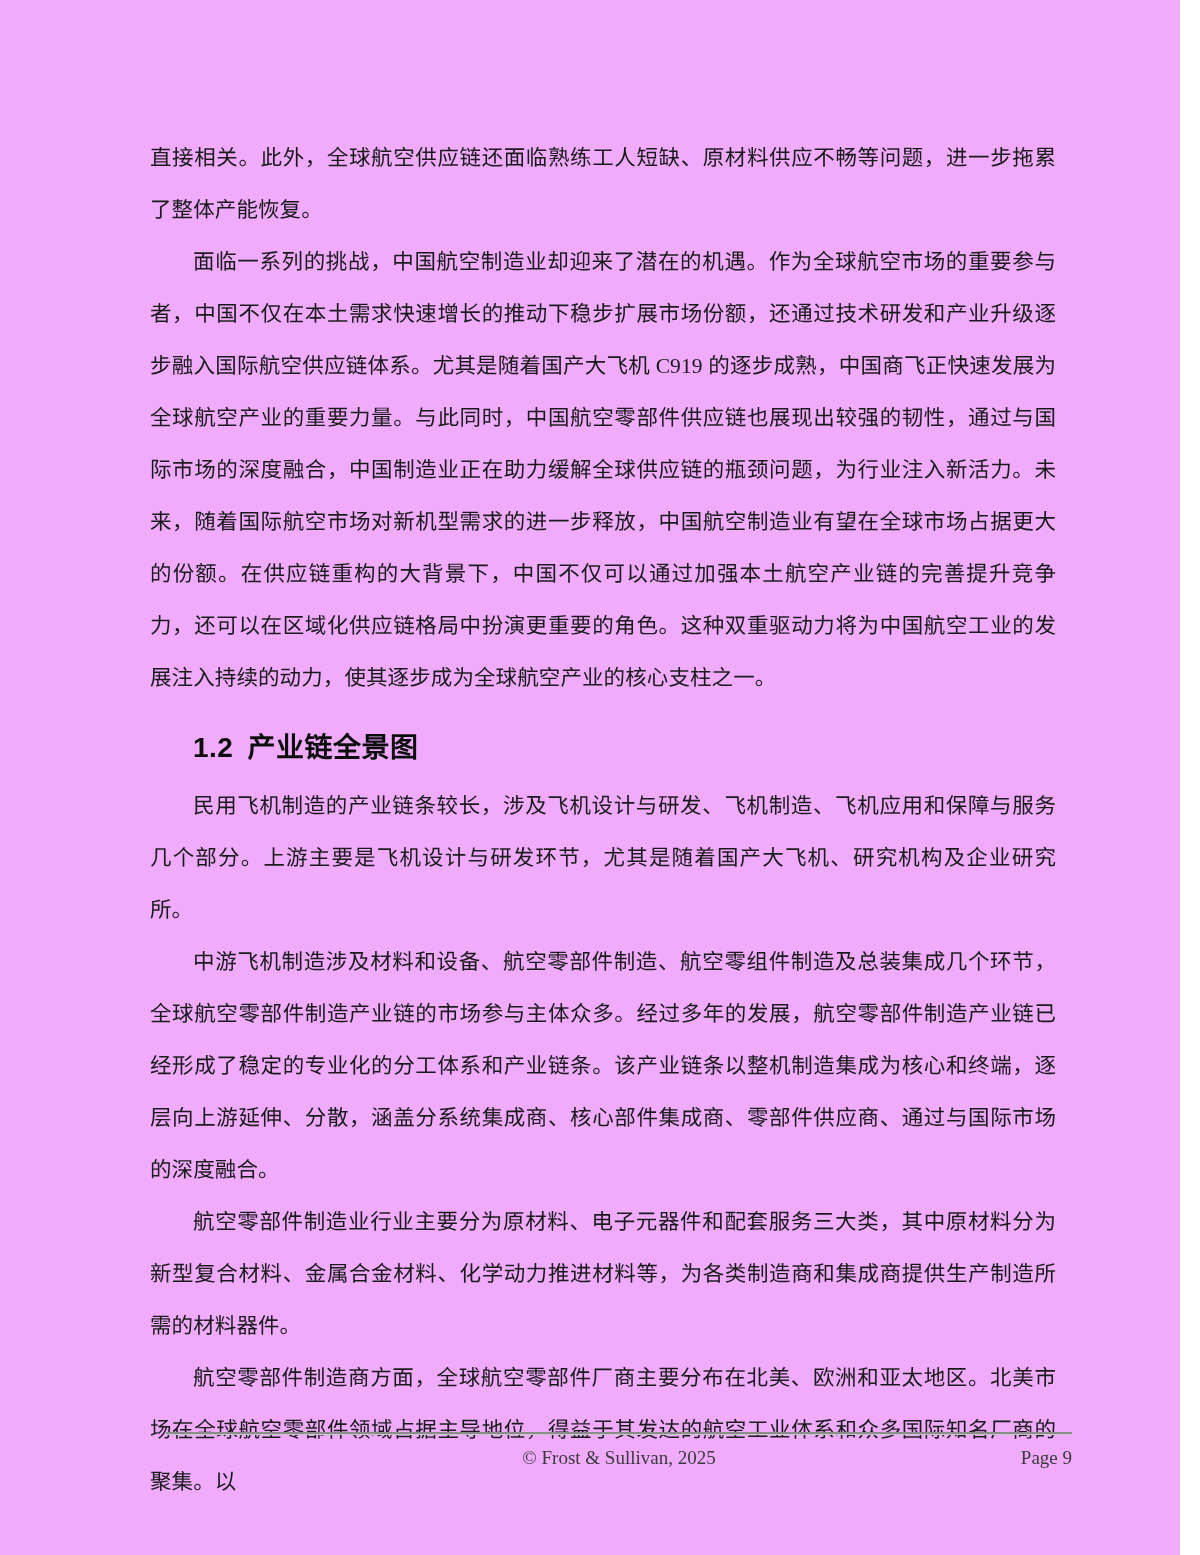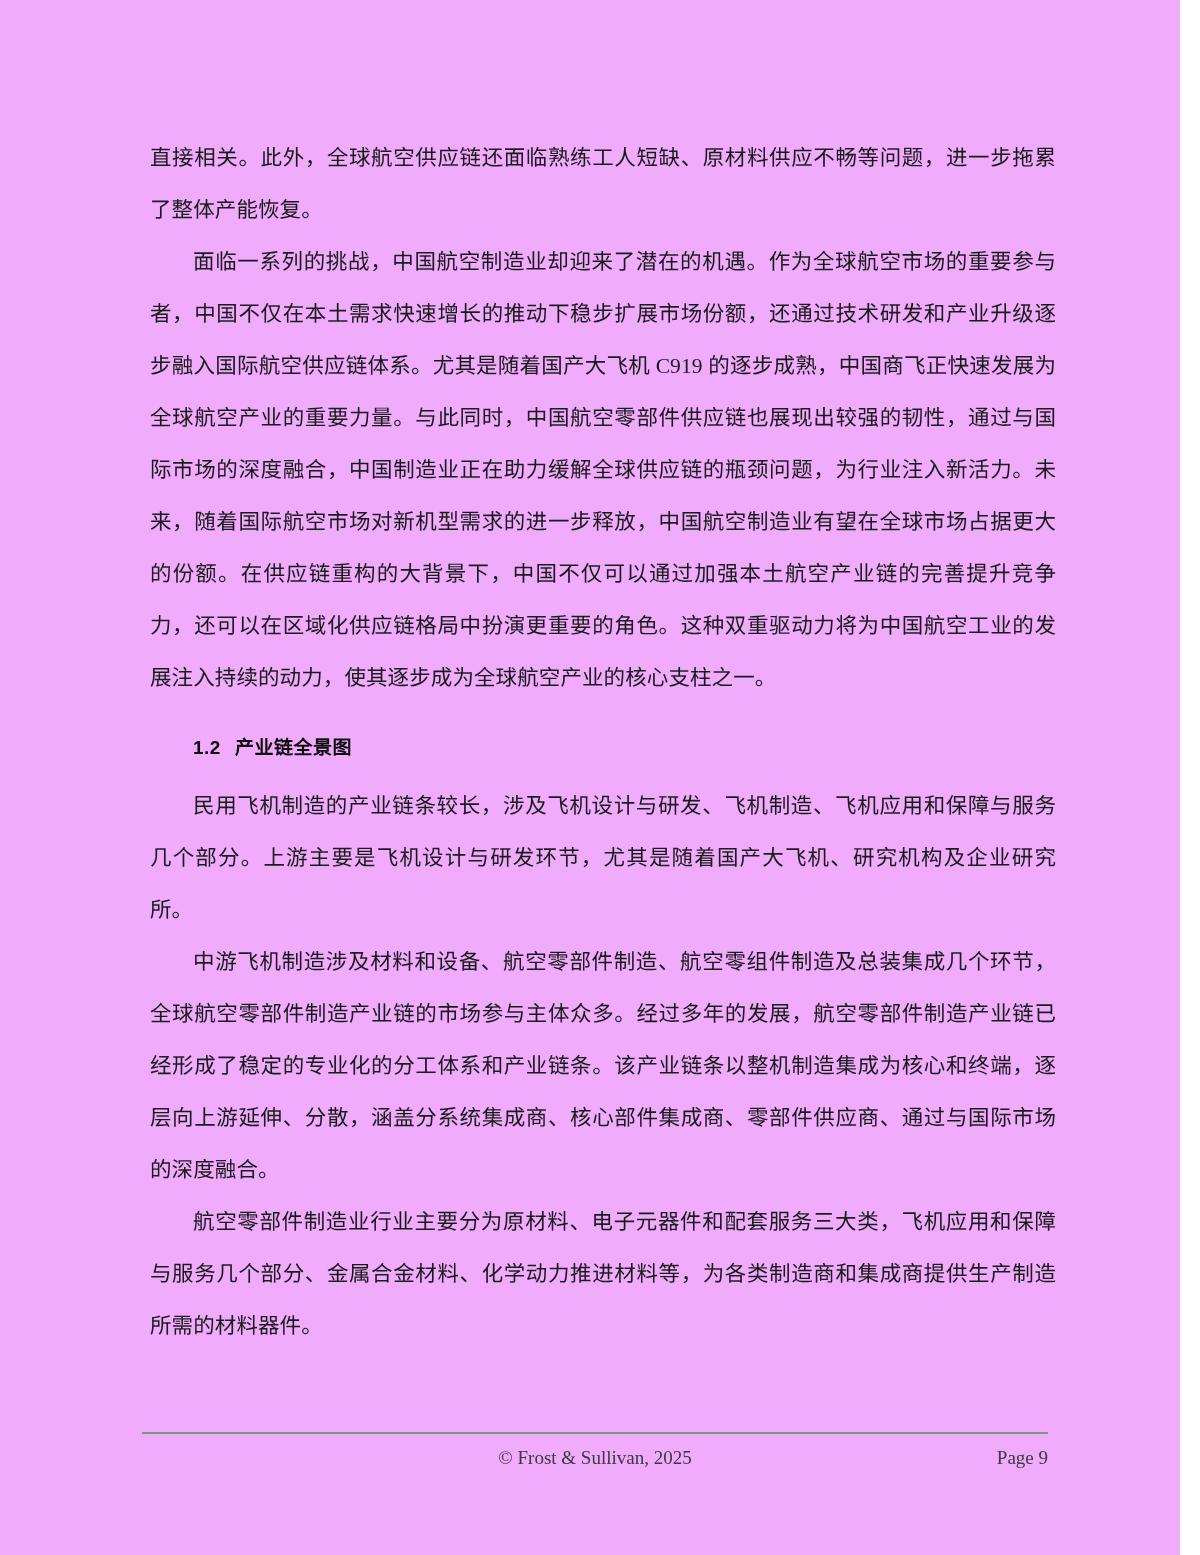--- a/index.html
+++ b/index.html
@@ -47,35 +47,35 @@
 
   .para + .para {
     margin-top: 0px;
   }
 
   
   .section-heading {
     margin: 18px 0 6px 0;
     padding-left: 43px;
     font-family: "Liberation Sans", "DejaVu Sans", sans-serif;
-    font-size: 19px;
+    font-size: 28px;
     font-weight: bold;
     line-height: 52px;
     color: #0d0d0d;
     letter-spacing: 0.5px;
   }
 
   .section-heading .num {
     margin-right: 14px;
   }
 
   
   .footer {
     position: absolute;
-    left: 142px;
+    left: 166px;
     top: 1432px;
     width: 906px;
   }
 
   .footer-rule {
     width: 100%;
     height: 0;
     border: none;
     border-top: 2px solid #8c8c8c;
     border-bottom: 1px solid #c8c8c8;
@@ -117,22 +117,23 @@
     <p class="para indent">面临一系列的挑战，中国航空制造业却迎来了潜在的机遇。作为全球航空市场的重要参与者，中国不仅在本土需求快速增长的推动下稳步扩展市场份额，还通过技术研发和产业升级逐步融入国际航空供应链体系。尤其是随着国产大飞机 C919 的逐步成熟，中国商飞正快速发展为全球航空产业的重要力量。与此同时，中国航空零部件供应链也展现出较强的韧性，通过与国际市场的深度融合，中国制造业正在助力缓解全球供应链的瓶颈问题，为行业注入新活力。未来，随着国际航空市场对新机型需求的进一步释放，中国航空制造业有望在全球市场占据更大的份额。在供应链重构的大背景下，中国不仅可以通过加强本土航空产业链的完善提升竞争力，还可以在区域化供应链格局中扮演更重要的角色。这种双重驱动力将为中国航空工业的发展注入持续的动力，使其逐步成为全球航空产业的核心支柱之一。</p>
 
     <h2 class="section-heading">
       <span class="num">1.2</span><span>产业链全景图</span>
     </h2>
 
     <p class="para indent">民用飞机制造的产业链条较长，涉及飞机设计与研发、飞机制造、飞机应用和保障与服务几个部分。上游主要是飞机设计与研发环节，尤其是随着国产大飞机、研究机构及企业研究所。</p>
 
     <p class="para indent">中游飞机制造涉及材料和设备、航空零部件制造、航空零组件制造及总装集成几个环节，全球航空零部件制造产业链的市场参与主体众多。经过多年的发展，航空零部件制造产业链已经形成了稳定的专业化的分工体系和产业链条。该产业链条以整机制造集成为核心和终端，逐层向上游延伸、分散，涵盖分系统集成商、核心部件集成商、零部件供应商、通过与国际市场的深度融合。</p>
 
-    <p class="para indent">航空零部件制造业行业主要分为原材料、电子元器件和配套服务三大类，飞机应用和保障与服务几个部分、金属合金材料、化学动力推进材料等，为各类制造商和集成商提供生产制造所需的材料器件。</p>
+    <p class="para indent">航空零部件制造业行业主要分为原材料、电子元器件和配套服务三大类，其中原材料分为新型复合材料、金属合金材料、化学动力推进材料等，为各类制造商和集成商提供生产制造所需的材料器件。</p>
 
+    <p class="para indent">航空零部件制造商方面，全球航空零部件厂商主要分布在北美、欧洲和亚太地区。北美市场在全球航空零部件领域占据主导地位，得益于其发达的航空工业体系和众多国际知名厂商的聚集。以</p>
 
   </div>
 
   <div class="footer">
     <hr class="footer-rule">
     <div class="footer-row">
       <span class="footer-copyright">© Frost &amp; Sullivan, 2025</span>
       <span class="footer-pagenum">Page 9</span>
     </div>
   </div>

